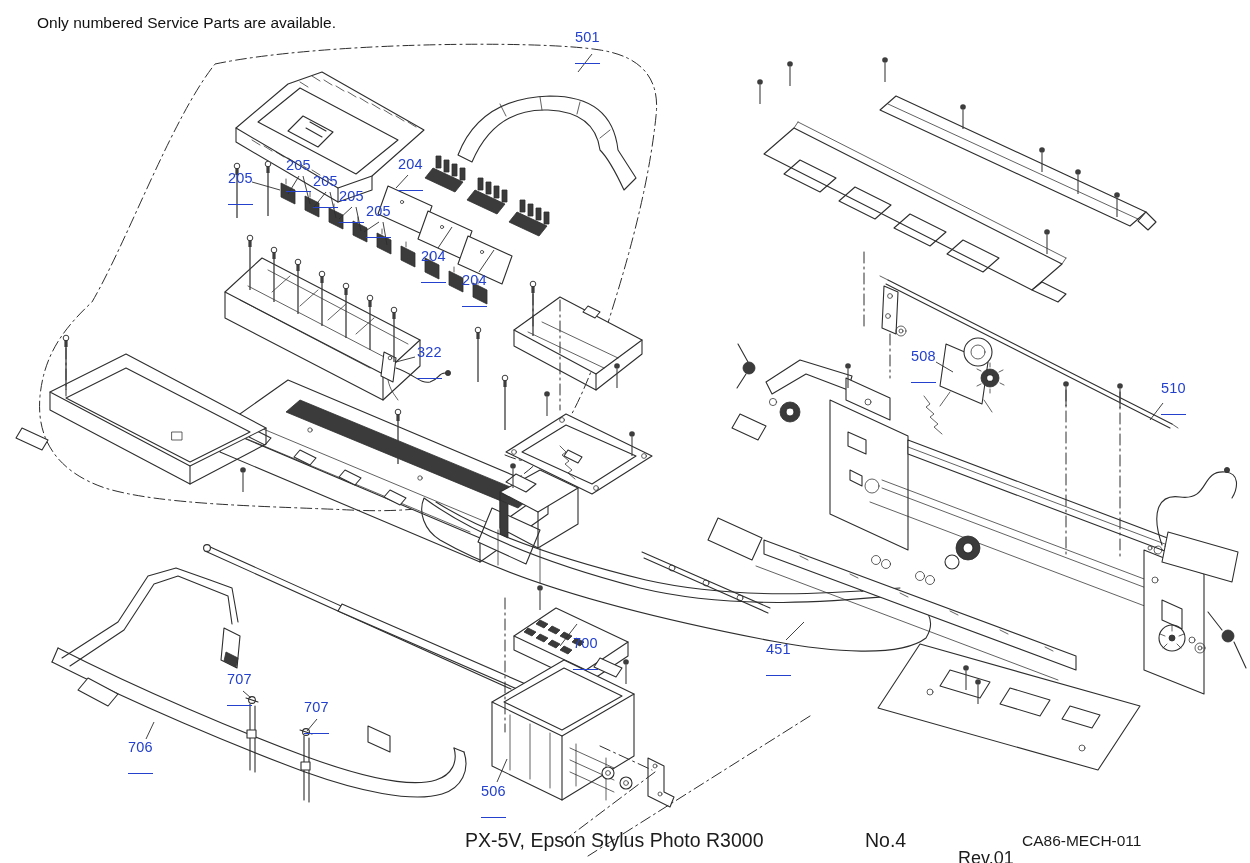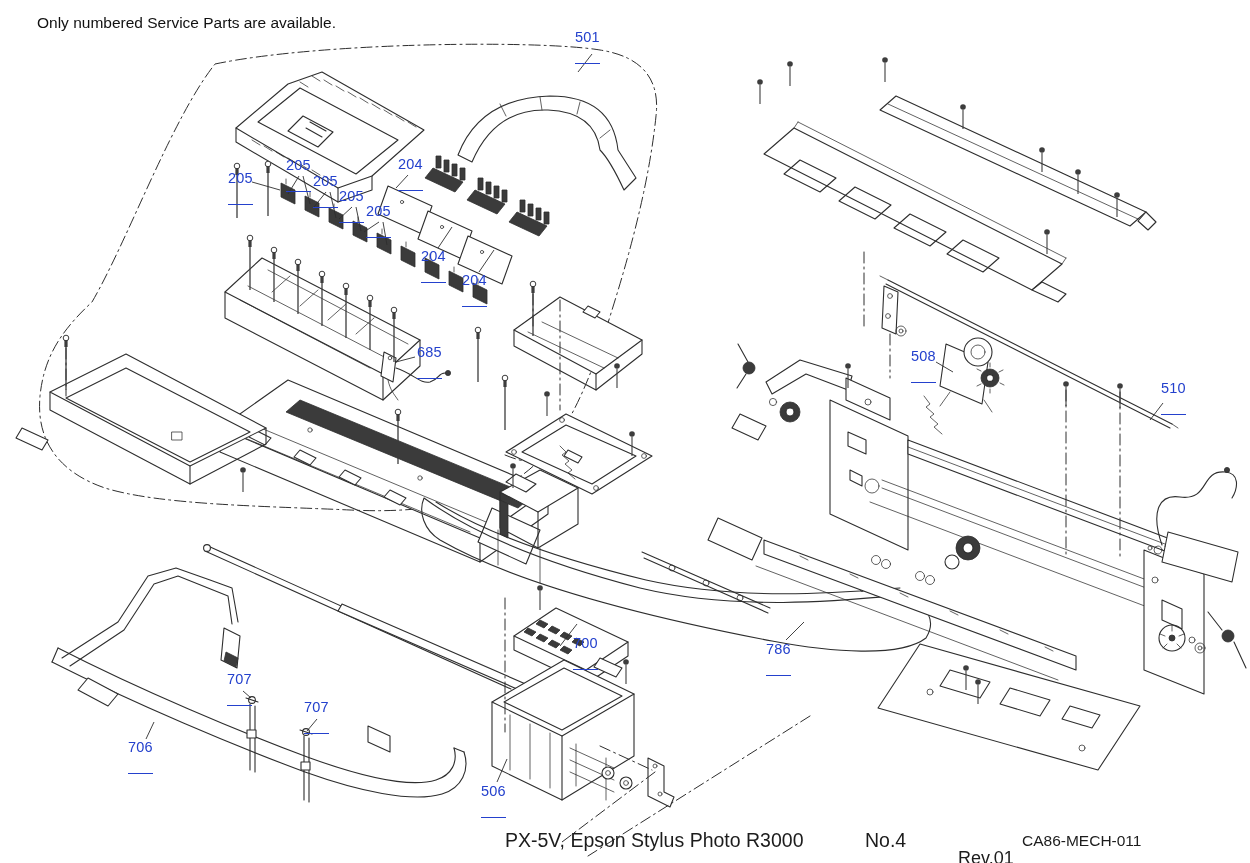--- a/index.html
+++ b/index.html
@@ -4,21 +4,21 @@
 <style>
   html,body{margin:0;padding:0;background:#ffffff;}
   .stage{position:relative;width:1250px;height:863px;background:#fff;overflow:hidden;
          font-family:"Liberation Sans","DejaVu Sans",sans-serif;color:#1c1c1c;border-radius:9px;}
   .art{position:absolute;left:0;top:0;}
   .note{position:absolute;left:37px;top:14px;font-size:15.5px;color:#111;}
   .plabel{position:absolute;color:var(--link,#2441cd);font-size:14.5px;line-height:1;
           padding-bottom:18px;border-bottom:1.6px solid var(--link,#2441cd);
           text-decoration:none;cursor:pointer;letter-spacing:.2px;}
   .footer{position:absolute;left:0;top:826px;width:1250px;height:30px;}
-  .f-model{position:absolute;left:465px;top:3px;font-size:19.5px;margin-left:40px;}
+  .f-model{position:absolute;left:465px;top:3px;font-size:19.5px;}
   .f-no{position:absolute;left:865px;top:3px;font-size:19.5px;}
   .f-rev{position:absolute;left:958px;top:22px;font-size:18px;}
   .f-doc{position:absolute;left:1022px;top:6px;font-size:15.5px;}
   
   .ln{fill:none;stroke:#2e2e2e;stroke-width:1.1;stroke-linejoin:round;stroke-linecap:round;}
   .fw{fill:#ffffff;stroke:#2e2e2e;stroke-width:1.1;stroke-linejoin:round;}
   .dk{fill:#3b3b3b;stroke:#2e2e2e;stroke-width:.8;stroke-linejoin:round;}
   .thin{stroke-width:.75;}
   .dash{stroke-dasharray:11 4 2 4;stroke-width:1;}
   .ldr{fill:none;stroke:#2e2e2e;stroke-width:.9;}
@@ -424,25 +424,25 @@
 
   <a class="plabel" style="left:575px;top:30px">501</a>
   <a class="plabel" style="left:228px;top:171px">205</a>
   <a class="plabel" style="left:286px;top:158px">205</a>
   <a class="plabel" style="left:313px;top:174px">205</a>
   <a class="plabel" style="left:339px;top:189px">205</a>
   <a class="plabel" style="left:366px;top:204px">205</a>
   <a class="plabel" style="left:398px;top:157px">204</a>
   <a class="plabel" style="left:421px;top:249px">204</a>
   <a class="plabel" style="left:462px;top:273px">204</a>
-  <a class="plabel" style="left:417px;top:345px">685</a>
+  <a class="plabel" style="left:417px;top:345px">322</a>
   <a class="plabel" style="left:911px;top:349px">508</a>
   <a class="plabel" style="left:1161px;top:381px">510</a>
   <a class="plabel" style="left:573px;top:636px">700</a>
-  <a class="plabel" style="left:766px;top:642px">786</a>
+  <a class="plabel" style="left:766px;top:642px">451</a>
   <a class="plabel" style="left:227px;top:672px">707</a>
   <a class="plabel" style="left:304px;top:700px">707</a>
   <a class="plabel" style="left:128px;top:740px">706</a>
   <a class="plabel" style="left:481px;top:784px">506</a>
 
   <div class="footer">
     <span class="f-model">PX-5V, Epson Stylus Photo R3000</span>
     <span class="f-no">No.4</span>
     <span class="f-rev">Rev.01</span>
     <span class="f-doc">CA86-MECH-011</span>

